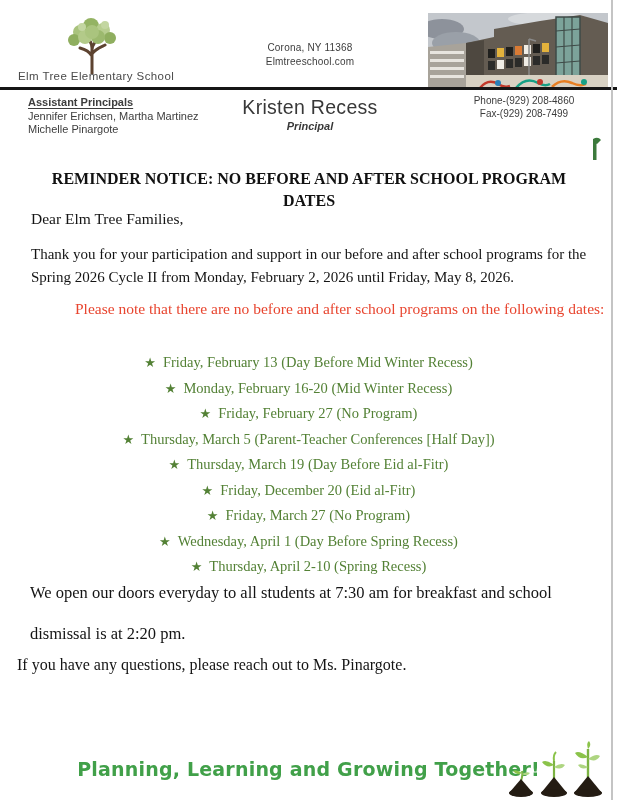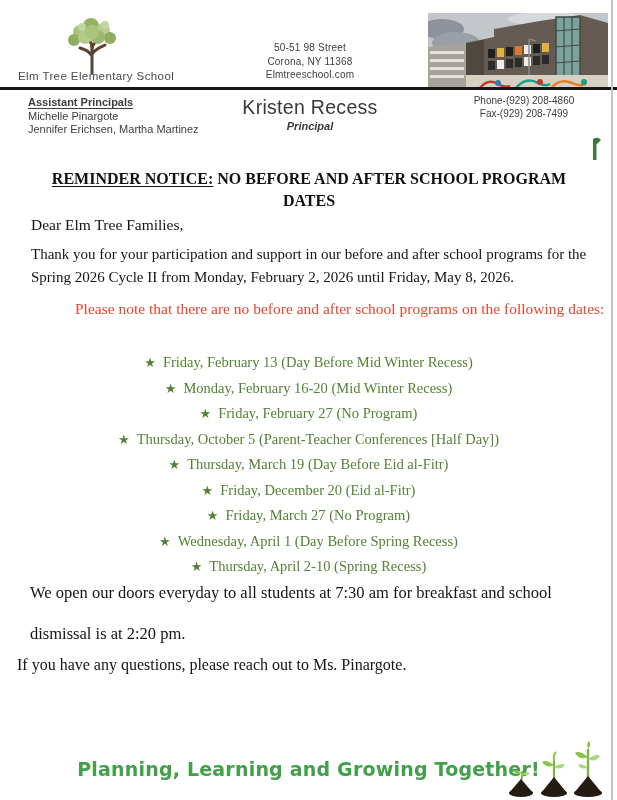--- a/index.html
+++ b/index.html
@@ -43,22 +43,22 @@
   }
   .sprout-glyph{position:absolute;left:589px;top:135px;}
 
   
   .serif{font-family:"Liberation Serif",serif;color:#141414;}
   .notice-title{
     position:absolute;left:33px;top:168px;width:552px;
     text-align:center;font-family:"Liberation Serif",serif;
     font-size:16px;font-weight:bold;line-height:22px;color:#111;
   }
-  .notice-title .emph{text-decoration:underline;text-underline-offset:2px;}
-  .salutation{position:absolute;left:31px;top:216px;font-size:15.5px;}
+  .notice-title .emph{text-underline-offset:2px;}
+  .salutation{position:absolute;left:31px;top:210px;font-size:15.5px;}
   .intro{position:absolute;left:31px;top:243px;width:560px;font-size:15px;line-height:22.5px;}
   .alert{
     position:absolute;left:31px;top:297px;width:560px;
     font-size:15.5px;line-height:23px;color:var(--alert-red,#e8452f);margin-left:44px;
   }
   .dates-list{position:absolute;left:0;top:350px;width:617px;text-align:center;}
   .date-item{
     font-family:"Liberation Serif",serif;
     font-size:14.5px;line-height:25.5px;color:var(--list-green,#538135);
   }
@@ -94,21 +94,20 @@
         <circle cx="40" cy="19" r="7" fill="#9cb96e"></circle>
         <circle cx="34" cy="14" r="7" fill="#aac47e"></circle>
         <circle cx="24" cy="9" r="4" fill="#c3d6a1"></circle>
         <circle cx="47" cy="7" r="4" fill="#c3d6a1"></circle>
       </g>
     </svg>
     <div class="school-name">Elm Tree Elementary School</div>
   </div>
 
   <div class="address-block">
-    <div>50-51 98 Street</div>
     <div>Corona, NY 11368</div>
     <div>Elmtreeschool.com</div>
   </div>
 
   <svg class="building-photo" width="180" height="75" viewBox="0 0 180 75">
 
     <rect x="0" y="0" width="180" height="75" fill="#c3c7cc"></rect>
     <ellipse cx="14" cy="16" rx="22" ry="10" fill="#8d929b"></ellipse>
     <ellipse cx="28" cy="30" rx="24" ry="11" fill="#9aa0a8"></ellipse>
     <ellipse cx="10" cy="44" rx="18" ry="10" fill="#7e848d"></ellipse>
@@ -159,22 +158,22 @@
     <path d="M124 74 q9-9 20-4 q8 4 14 1" stroke="#e67e22" stroke-width="2.5" fill="none"></path>
     <circle cx="70" cy="70" r="3" fill="#2980b9"></circle>
     <circle cx="112" cy="69" r="3" fill="#c0392b"></circle>
     <circle cx="156" cy="69" r="3" fill="#16a085"></circle>
   </svg>
 
   <div class="rule"></div>
 
   <div class="ap-block">
     <div class="ap-heading">Assistant Principals</div>
+    <div>Jennifer Erichsen, Martha Martinez</div>
     <div>Michelle Pinargote</div>
-    <div>Jennifer Erichsen, Martha Martinez</div>
   </div>
 
   <div class="principal-block">
     <div class="principal-name">Kristen Recess</div>
     <div class="principal-title">Principal</div>
   </div>
 
   <div class="phonefax-block">
     <div>Phone-(929) 208-4860</div>
     <div>Fax-(929) 208-7499</div>
@@ -192,21 +191,21 @@
   <div class="salutation serif">Dear Elm Tree Families,</div>
 
   <div class="intro serif">Thank you for your participation and support in our before and after school programs for the Spring 2026 Cycle II from Monday, February 2, 2026 until Friday, May 8, 2026.</div>
 
   <div class="alert serif">Please note that there are no before and after school programs on the following dates:</div>
 
   <div class="dates-list">
       <div class="date-item"><span class="star">★</span><span>Friday, February 13 (Day Before Mid Winter Recess)</span></div>
       <div class="date-item"><span class="star">★</span><span>Monday, February 16-20 (Mid Winter Recess)</span></div>
       <div class="date-item"><span class="star">★</span><span>Friday, February 27 (No Program)</span></div>
-      <div class="date-item"><span class="star">★</span><span>Thursday, October 5 (Parent-Teacher Conferences [Half Day])</span></div>
+      <div class="date-item"><span class="star">★</span><span>Thursday, March 5 (Parent-Teacher Conferences [Half Day])</span></div>
       <div class="date-item"><span class="star">★</span><span>Thursday, March 19 (Day Before Eid al-Fitr)</span></div>
       <div class="date-item"><span class="star">★</span><span>Friday, December 20 (Eid al-Fitr)</span></div>
       <div class="date-item"><span class="star">★</span><span>Friday, March 27 (No Program)</span></div>
       <div class="date-item"><span class="star">★</span><span>Wednesday, April 1 (Day Before Spring Recess)</span></div>
       <div class="date-item"><span class="star">★</span><span>Thursday, April 2-10 (Spring Recess)</span></div>
     </div>
 
   <div class="hours serif">We open our doors everyday to all students at 7:30 am for breakfast and school dismissal is at 2:20 pm.</div>
 
   <div class="contact serif">If you have any questions, please reach out to Ms. Pinargote.</div>

